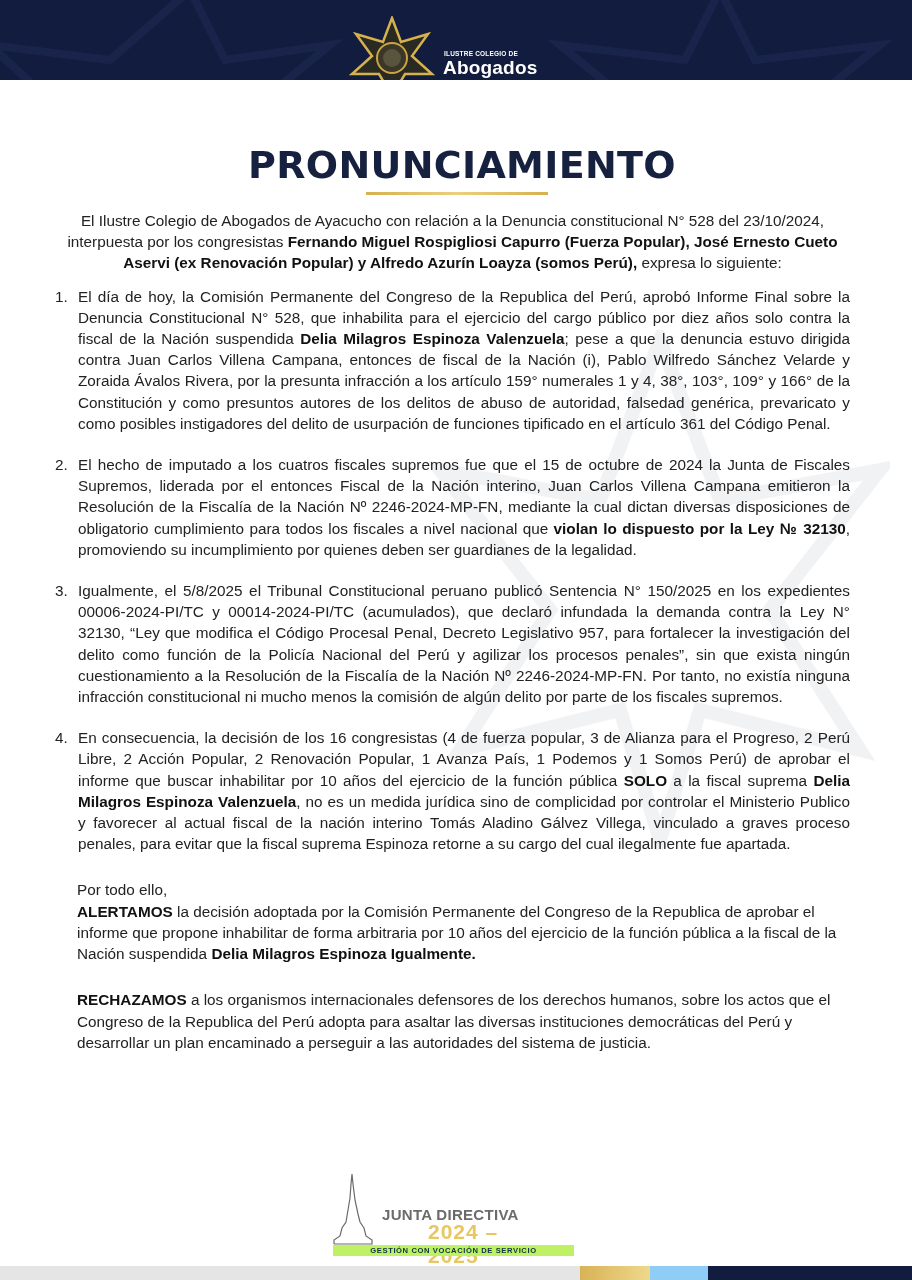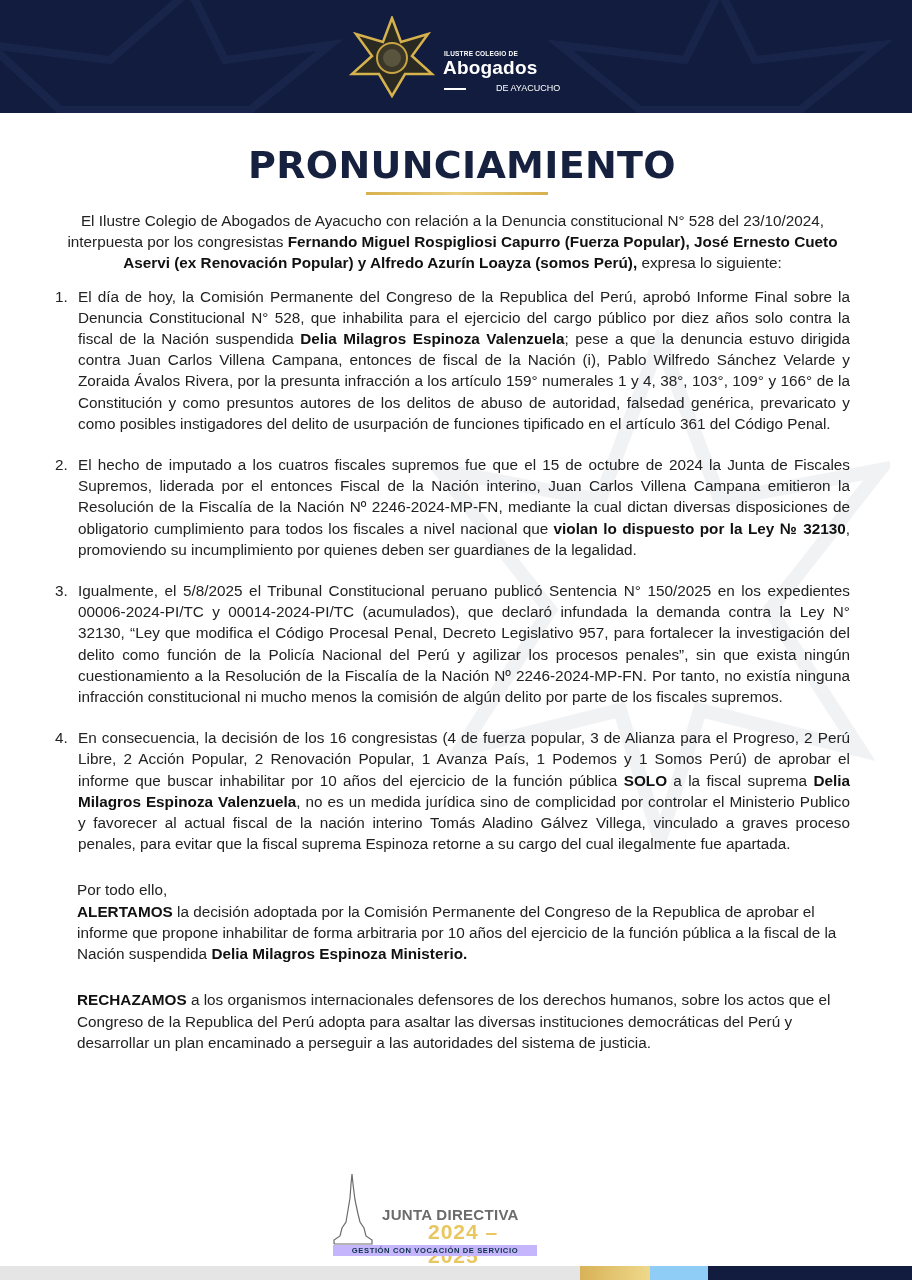--- a/index.html
+++ b/index.html
@@ -1,21 +1,21 @@
 <!DOCTYPE html>
 <html><head>
 <meta charset="utf-8">
 <style>
   * { box-sizing: border-box; margin: 0; padding: 0; }
   html, body { width: 912px; height: 1280px; overflow: hidden; background: #ffffff; }
   body { position: relative; font-family: "Liberation Sans", "DejaVu Sans", sans-serif; color: #1c1c1c; }
 
   
   .header {
-    position: absolute; left: 0; top: 0; width: 912px; height: 113px;
+    position: absolute; left: 0; top: 0; width: 912px; height: 80px;
     background: #111c3e; overflow: hidden;
   }
   .header .bg-star { position: absolute; opacity: 0.18; }
   .logo { position: absolute; left: 348px; top: 16px; width: 230px; height: 82px; }
   .logo svg.star { position: absolute; left: 0; top: 0; width: 88px; height: 82px; }
   .logo .small { position: absolute; left: 96px; top: 34px; font-size: 6.5px; font-weight: bold; color: #ffffff; letter-spacing: 0.2px; }
   .logo .big { position: absolute; left: 95px; top: 41px; font-size: 19px; font-weight: bold; color: #ffffff; letter-spacing: 0.2px; }
   .logo .line { position: absolute; left: 96px; top: 72px; width: 22px; height: 1.5px; background: #ffffff; }
   .logo .sub { position: absolute; left: 123px; top: 67px; font-size: 9px; font-weight: normal; color: #ffffff; margin-left: 25px; }
 
@@ -42,22 +42,22 @@
 
   
   .watermark { position: absolute; left: 430px; top: 330px; opacity: 0.05; }
 
   
   .footer-logo { position: absolute; left: 330px; top: 1170px; width: 220px; height: 88px; }
   .footer-logo svg { position: absolute; left: 0; top: 0; }
   .junta { position: absolute; left: 52px; top: 36px; font-size: 15px; font-weight: bold; color: #6b6b6b; letter-spacing: 0.3px; }
   .years { position: absolute; left: 52px; top: 50px; font-size: 21px; font-weight: bold; color: #e8c761; letter-spacing: 1px; margin-left: 46px; }
   .slogan {
-    position: absolute; left: 3px; top: 75px; width: 204px; height: 11px;
-    background: #c4b5fd; color: #0e3247; font-size: 7.6px; font-weight: bold;
+    position: absolute; left: 3px; top: 75px; width: 241px; height: 11px;
+    background: #bef264; color: #0e3247; font-size: 7.6px; font-weight: bold;
     text-align: center; line-height: 11px; letter-spacing: 0.6px;
   }
 
   
   .bar { position: absolute; top: 1266px; height: 14px; }
   .bar.gray { left: 0; width: 580px; background: #e5e5e5; }
   .bar.gold { left: 580px; width: 70px; background: linear-gradient(90deg, #d8b257, #efd88b); }
   .bar.blue { left: 650px; width: 58px; background: #8fcdf7; }
   .bar.navy { left: 708px; width: 204px; background: #111c3e; }
 </style>
@@ -101,21 +101,21 @@
     </li>
     <li>
       <span class="num">3.</span><span>Igualmente, el 5/8/2025 el Tribunal Constitucional peruano publicó Sentencia N° 150/2025 en los expedientes 00006-2024-PI/TC y 00014-2024-PI/TC (acumulados), que declaró infundada la demanda contra la Ley N° 32130, “Ley que modifica el Código Procesal Penal, Decreto Legislativo 957, para fortalecer la investigación del delito como función de la Policía Nacional del Perú y agilizar los procesos penales”, sin que exista ningún cuestionamiento a la Resolución de la Fiscalía de la Nación Nº 2246-2024-MP-FN. Por tanto, no existía ninguna infracción constitucional ni mucho menos la comisión de algún delito por parte de los fiscales supremos.</span>
     </li>
     <li>
       <span class="num">4.</span><span>En consecuencia, la decisión de los 16 congresistas (4 de fuerza popular, 3 de Alianza para el Progreso, 2 Perú Libre, 2 Acción Popular, 2 Renovación Popular, 1 Avanza País, 1 Podemos y 1 Somos Perú) de aprobar el informe que buscar inhabilitar por 10 años del ejercicio de la función pública </span><b>SOLO</b><span> a la fiscal suprema </span><b>Delia Milagros Espinoza Valenzuela</b><span>, no es un medida jurídica sino de complicidad por controlar el Ministerio Publico y favorecer al actual fiscal de la nación interino Tomás Aladino Gálvez Villega, vinculado a graves proceso penales, para evitar que la fiscal suprema Espinoza retorne a su cargo del cual ilegalmente fue apartada.</span>
     </li>
   </ol>
 
   <div class="closing">
-    <p><span>Por todo ello,</span><br><b>ALERTAMOS</b><span> la decisión adoptada por la Comisión Permanente del Congreso de la Republica de aprobar el informe que propone inhabilitar de forma arbitraria por 10 años del ejercicio de la función pública a la fiscal de la Nación suspendida </span><b>Delia Milagros Espinoza Ministerio.</b></p>
+    <p><span>Por todo ello,</span><br><b>ALERTAMOS</b><span> la decisión adoptada por la Comisión Permanente del Congreso de la Republica de aprobar el informe que propone inhabilitar de forma arbitraria por 10 años del ejercicio de la función pública a la fiscal de la Nación suspendida </span><b>Delia Milagros Espinoza Igualmente.</b></p>
     <p><b>RECHAZAMOS</b><span> a los organismos internacionales defensores de los derechos humanos, sobre los actos que el Congreso de la Republica del Perú adopta para asaltar las diversas instituciones democráticas del Perú y desarrollar un plan encaminado a perseguir a las autoridades del sistema de justicia.</span></p>
   </div>
 </div>
 
 <div class="footer-logo">
   <svg width="60" height="80" viewBox="0 0 60 80">
     <polyline points="4,74 4,70 10,66 12,58 16,52 18,40 20,28 21,14 22,4 23,14 25,30 28,44 30,52 34,58 36,66 42,70 42,74 4,74" fill="none" stroke="#6b6b6b" stroke-width="1.2"></polyline>
   </svg>
   <div class="junta">JUNTA DIRECTIVA</div>
   <div class="years">2024 – 2025</div>

